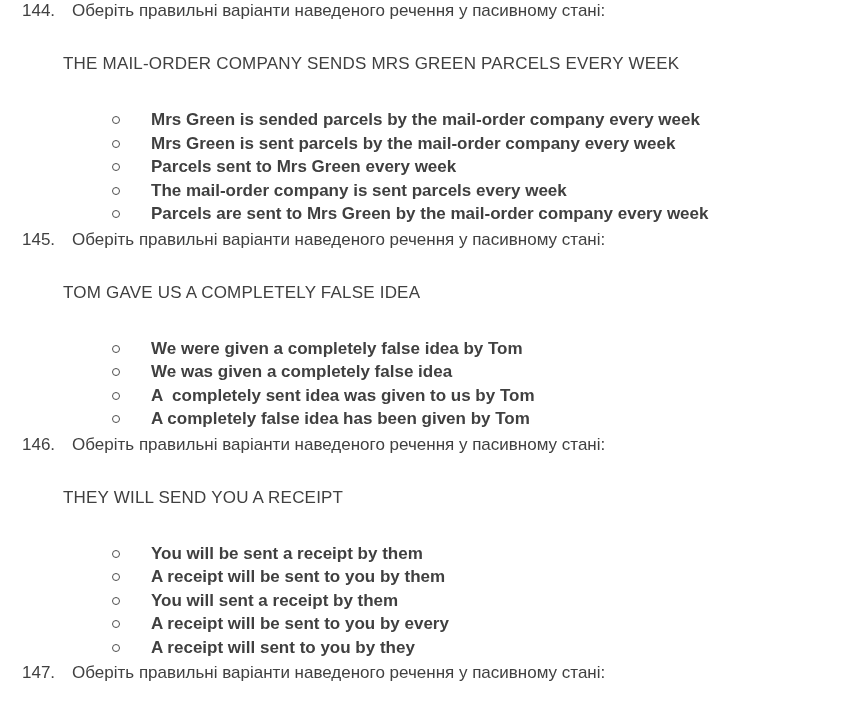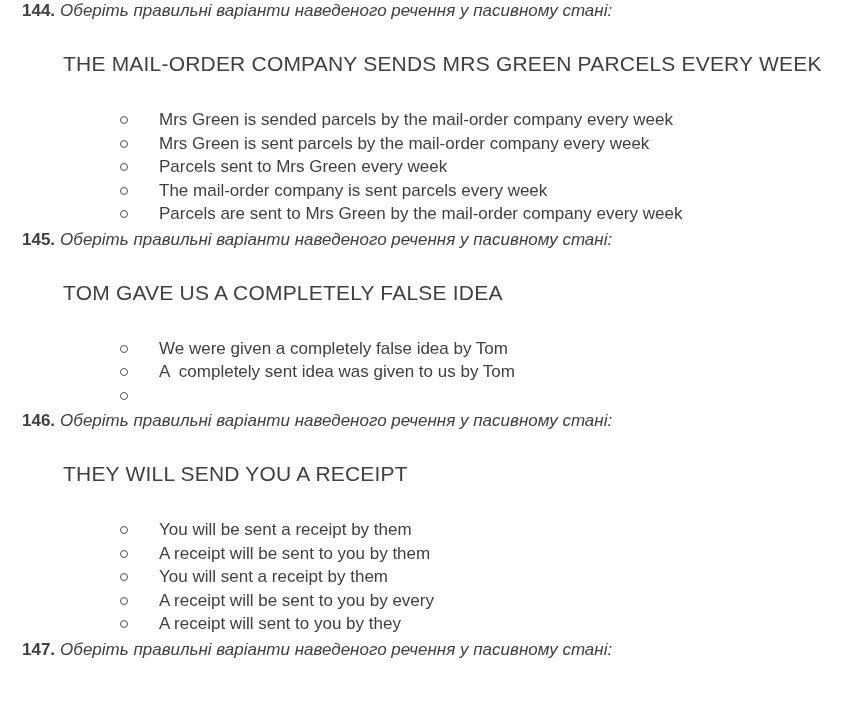--- a/index.html
+++ b/index.html
@@ -17,37 +17,36 @@
     background: #ffffff;
   }
   .q-header {
     margin-left: 22px;
     font-size: 17px;
     line-height: 21px;
     white-space: nowrap;
   }
   .q-num {
     font-style: normal;
-    margin-right: 5px;
-    font-weight: bold;
+    margin-right: 17px;
   }
   .q-instruction {
-    font-style: italic;
   }
   .q-sentence {
     margin: 32px 9px 0 63px;
-    font-size: 21px;
+    font-size: 17px;
     line-height: 21px;
     letter-spacing: 0.2px;
     white-space: nowrap;
   }
   .options {
     list-style: none;
-    margin: 34px 0 3px 16px;
+    margin: 34px 0 3px 8px;
     padding-left: 104px;
+    font-weight: bold;
   }
   .option {
     display: flex;
     align-items: center;
     line-height: 23.5px;
     height: 23.5px;
     font-size: 17px;
     white-space: pre;
   }
   .bullet {
@@ -99,24 +98,29 @@
       <span class="q-num">145.</span><span class="q-instruction">Оберіть правильні варіанти наведеного речення у пасивному стані:</span>
     </div>
     <div class="q-sentence">TOM GAVE US A COMPLETELY FALSE IDEA</div>
     <ul class="options">
       <li class="option">
         <span class="bullet"></span>
         <span class="option-text">We were given a completely false idea by Tom</span>
       </li>
       <li class="option">
         <span class="bullet"></span>
+        <span class="option-text">We was given a completely false idea</span>
+      </li>
+      <li class="option">
+        <span class="bullet"></span>
         <span class="option-text">A  completely sent idea was given to us by Tom</span>
       </li>
       <li class="option">
         <span class="bullet"></span>
+        <span class="option-text">A completely false idea has been given by Tom</span>
       </li>
     </ul>
   </section>
 
   <section class="question">
     <div class="q-header">
       <span class="q-num">146.</span><span class="q-instruction">Оберіть правильні варіанти наведеного речення у пасивному стані:</span>
     </div>
     <div class="q-sentence">THEY WILL SEND YOU A RECEIPT</div>
     <ul class="options">

